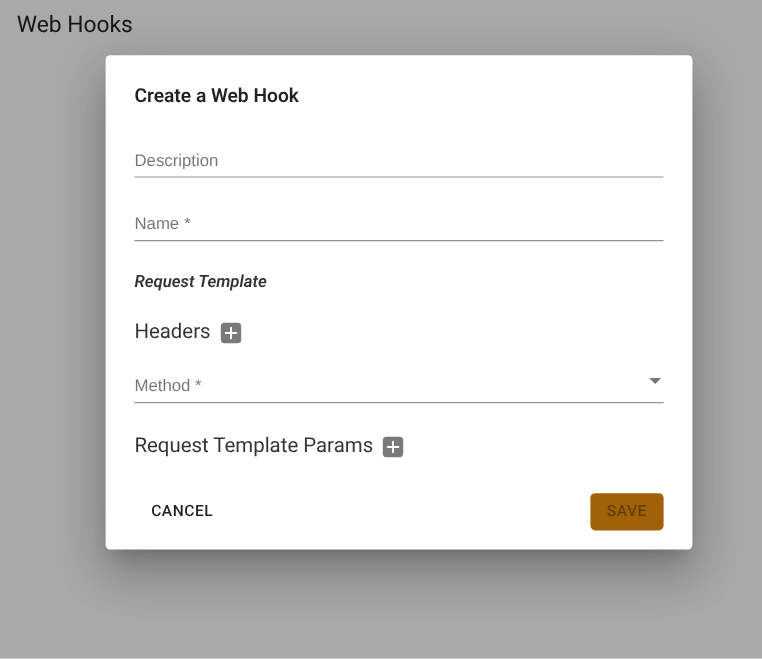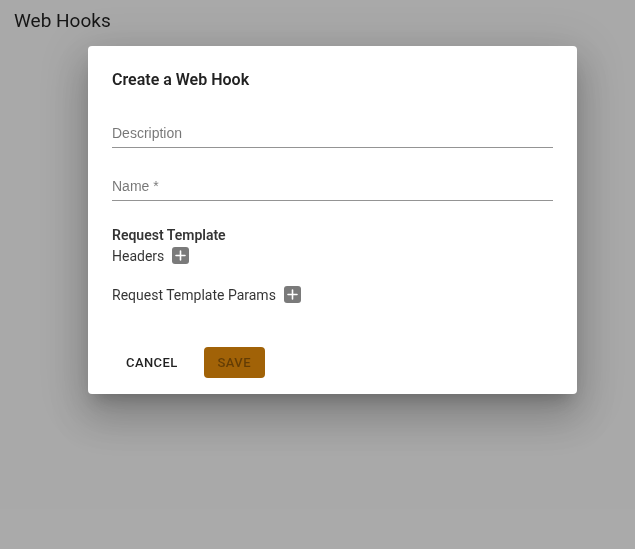--- a/index.html
+++ b/index.html
@@ -66,49 +66,50 @@
     width: 0; height: 0;
     border-left: 5px solid transparent;
     border-right: 5px solid transparent;
     border-top: 5px solid rgba(0,0,0,0.54);
     pointer-events: none;
   }
   .section-label {
     font-size: 14px;
     font-weight: 600;
     color: rgba(0,0,0,0.8);
-    margin-bottom: 4px;
+    margin-bottom: 24px;
+    font-style: italic;
   }
   .inline-row {
     display: flex;
     align-items: center;
     gap: 8px;
     margin-bottom: 22px;
   }
   .inline-label {
-    font-size: 14px;
+    font-size: 17px;
     color: rgba(0,0,0,0.8);
   }
   .add-btn {
     width: 17px;
     height: 17px;
     border-radius: 3px;
     background: #7a7a7a;
     display: inline-flex;
     align-items: center;
     justify-content: center;
     cursor: pointer;
     border: none;
   }
   .add-btn svg { display:block; }
   .actions {
     display: flex;
-    justify-content: flex-start;
+    justify-content: space-between;
     gap: 12px;
-    margin-top: 44px;
+    margin-top: 29px;
   }
   .btn {
     font-size: 13px;
     font-weight: 500;
     letter-spacing: 0.4px;
     border: none;
     background: transparent;
     padding: 8px 14px;
     border-radius: 4px;
     cursor: pointer;
@@ -145,20 +146,24 @@
 
   <div class="inline-row">
     <span class="inline-label">Headers</span>
     <button class="add-btn">
       <svg width="11" height="11" viewBox="0 0 11 11">
           <path d="M5.5 1v9M1 5.5h9" stroke="#fff" stroke-width="1.6" stroke-linecap="round"></path>
         </svg>
     </button>
   </div>
 
+  <div class="field dropdown">
+    <input class="field-input" type="text" readonly="" placeholder="Method *" style="">
+    <span class="dropdown-arrow"></span>
+  </div>
 
 
 
   <div class="inline-row" style="margin-bottom:0">
     <span class="inline-label">Request Template Params</span>
     <button class="add-btn">
       <svg width="11" height="11" viewBox="0 0 11 11">
           <path d="M5.5 1v9M1 5.5h9" stroke="#fff" stroke-width="1.6" stroke-linecap="round"></path>
         </svg>
     </button>

